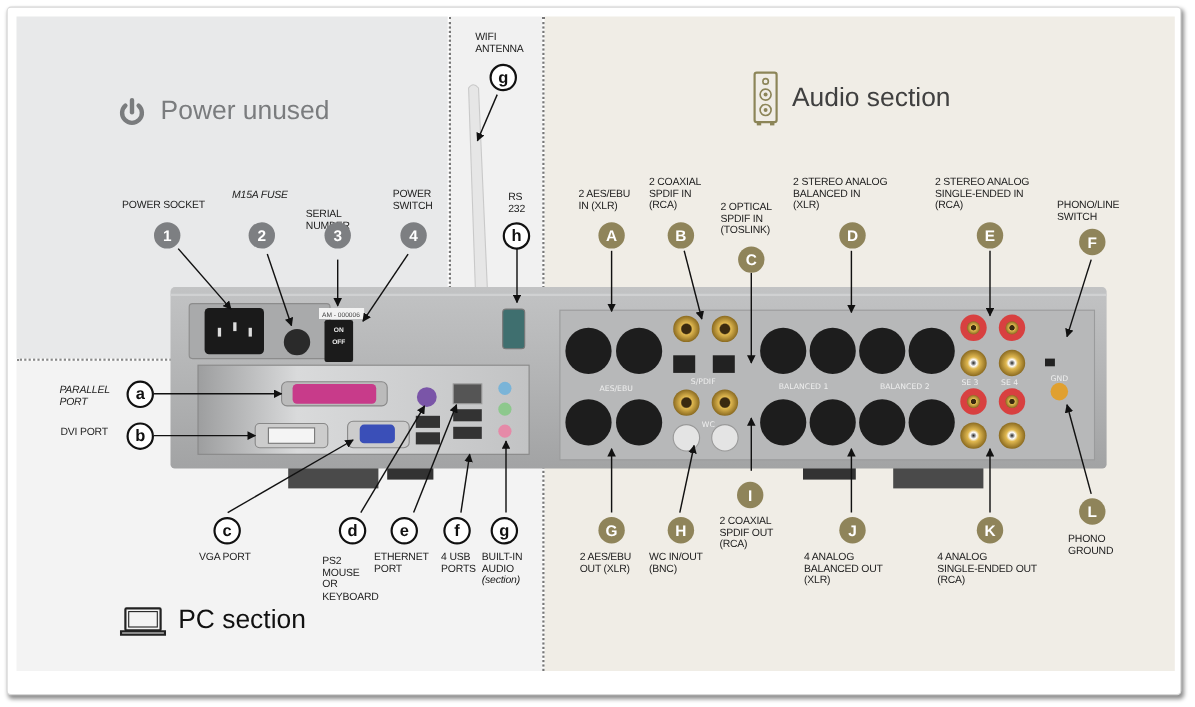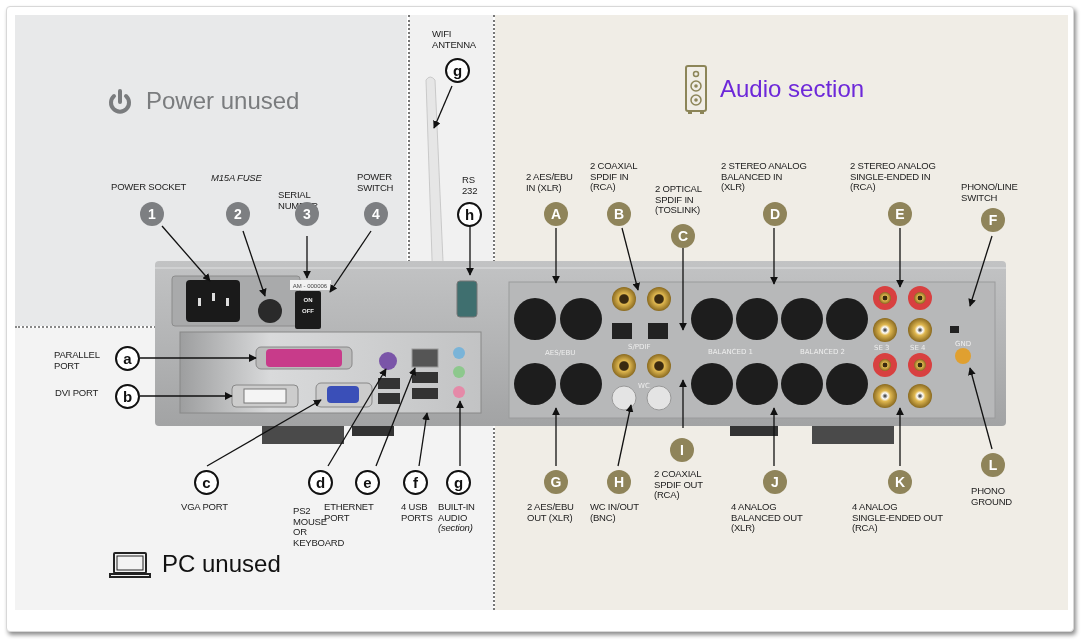--- a/index.html
+++ b/index.html
@@ -46,30 +46,30 @@
   <svg style="position:absolute;left:684px;top:64px;" width="24" height="52" viewBox="0 0 24 52">
     <rect x="2" y="2" width="20" height="45" rx="2" fill="none" stroke="#8c8558" stroke-width="2"></rect>
     <circle cx="12" cy="10" r="2.5" fill="none" stroke="#8c8558" stroke-width="1.5"></circle>
     <circle cx="12" cy="22" r="5" fill="none" stroke="#8c8558" stroke-width="1.5"></circle>
       <circle cx="12" cy="22" r="1.8" fill="#8c8558"></circle>
     <circle cx="12" cy="36" r="5" fill="none" stroke="#8c8558" stroke-width="1.5"></circle>
       <circle cx="12" cy="36" r="1.8" fill="#8c8558"></circle>
     <rect x="4" y="47" width="4" height="3" fill="#8c8558"></rect>
       <rect x="16" y="47" width="4" height="3" fill="#8c8558"></rect>
   </svg>
-  <div class="sec-title" style="left:720px;top:75px;color:#6d28d9;">Audio section</div>
+  <div class="sec-title" style="left:720px;top:75px;color:#404040;">Audio section</div>
 </div>
 
 <div>
   <svg style="position:absolute;left:109px;top:551px;" width="42" height="28" viewBox="0 0 42 28">
     <rect x="5" y="2" width="32" height="20" rx="1" fill="none" stroke="#222" stroke-width="2"></rect>
     <rect x="8" y="5" width="26" height="14" fill="none" stroke="#222" stroke-width="1"></rect>
     <path d="M1 23 H41 V26 H1 Z" fill="none" stroke="#222" stroke-width="2"></path>
   </svg>
-  <div class="sec-title" style="left:162px;top:550px;color:#111;">PC unused</div>
+  <div class="sec-title" style="left:162px;top:550px;color:#111;">PC section</div>
 </div>
 
 <svg class="over" width="1086" height="643" style="pointer-events:none;">
   <path d="M426 80 Q430 74 435 80 L444 284 L433 288 Z" fill="#e6e6e6" stroke="#c9c9c9" stroke-width="1"></path>
   <circle cx="441" cy="283" r="4" fill="#b89b48"></circle>
 </svg>
 
 <svg class="over" width="1086" height="643">
   <defs>
     <linearGradient id="chassis" x1="0" y1="0" x2="0" y2="1">
@@ -228,30 +228,30 @@
 <div class="lbl" style="left:278px;top:172px;margin-top:18px;"><span>SERIAL</span><br><span>NUMBER</span></div>
 <div class="badge b-gray" style="left:295px;top:202px;">3</div>
 <div class="lbl" style="left:357px;top:172px;"><span>POWER</span><br><span>SWITCH</span></div>
 <div class="badge b-gray" style="left:364px;top:202px;">4</div>
 
 <div class="lbl" style="left:432px;top:29px;"><span>WIFI</span><br><span>ANTENNA</span></div>
 <div class="badge b-out" style="left:445px;top:58px;">g</div>
 <div class="lbl" style="left:462px;top:175px;"><span>RS</span><br><span>232</span></div>
 <div class="badge b-out" style="left:457px;top:202px;">h</div>
 
-<div class="lbl" style="left:54px;top:350px;"><span>PARALLEL</span><br><span>PORT</span></div>
+<div class="lbl" style="left:54px;top:350px;font-style:italic;"><span>PARALLEL</span><br><span>PORT</span></div>
 <div class="badge b-out" style="left:115px;top:346px;">a</div>
 <div class="lbl" style="left:55px;top:388px;"><span>DVI PORT</span></div>
 <div class="badge b-out" style="left:115px;top:384px;">b</div>
 <div class="badge b-out" style="left:194px;top:470px;">c</div>
 <div class="lbl" style="left:181px;top:502px;"><span>VGA PORT</span></div>
 <div class="badge b-out" style="left:308px;top:470px;">d</div>
 <div class="lbl" style="left:293px;top:506px;"><span>PS2</span><br><span>MOUSE</span><br><span>OR</span><br><span>KEYBOARD</span></div>
 <div class="badge b-out" style="left:355px;top:470px;">e</div>
-<div class="lbl" style="left:324px;top:502px;"><span>ETHERNET</span><br><span>PORT</span></div>
+<div class="lbl" style="left:340px;top:502px;"><span>ETHERNET</span><br><span>PORT</span></div>
 <div class="badge b-out" style="left:403px;top:470px;">f</div>
 <div class="lbl" style="left:401px;top:502px;"><span>4 USB</span><br><span>PORTS</span></div>
 <div class="badge b-out" style="left:446px;top:470px;">g</div>
 <div class="lbl" style="left:438px;top:502px;"><span>BUILT-IN</span><br><span>AUDIO</span><br><i>(section)</i></div>
 
 <div class="lbl" style="left:526px;top:172px;"><span>2 AES/EBU</span><br><span>IN (XLR)</span></div>
 <div class="badge b-gold" style="left:544px;top:202px;">A</div>
 <div class="lbl" style="left:590px;top:161px;"><span>2 COAXIAL</span><br><span>SPDIF IN</span><br><span>(RCA)</span></div>
 <div class="badge b-gold" style="left:607px;top:202px;">B</div>
 <div class="lbl" style="left:655px;top:184px;"><span>2 OPTICAL</span><br><span>SPDIF IN</span><br><span>(TOSLINK)</span></div>

